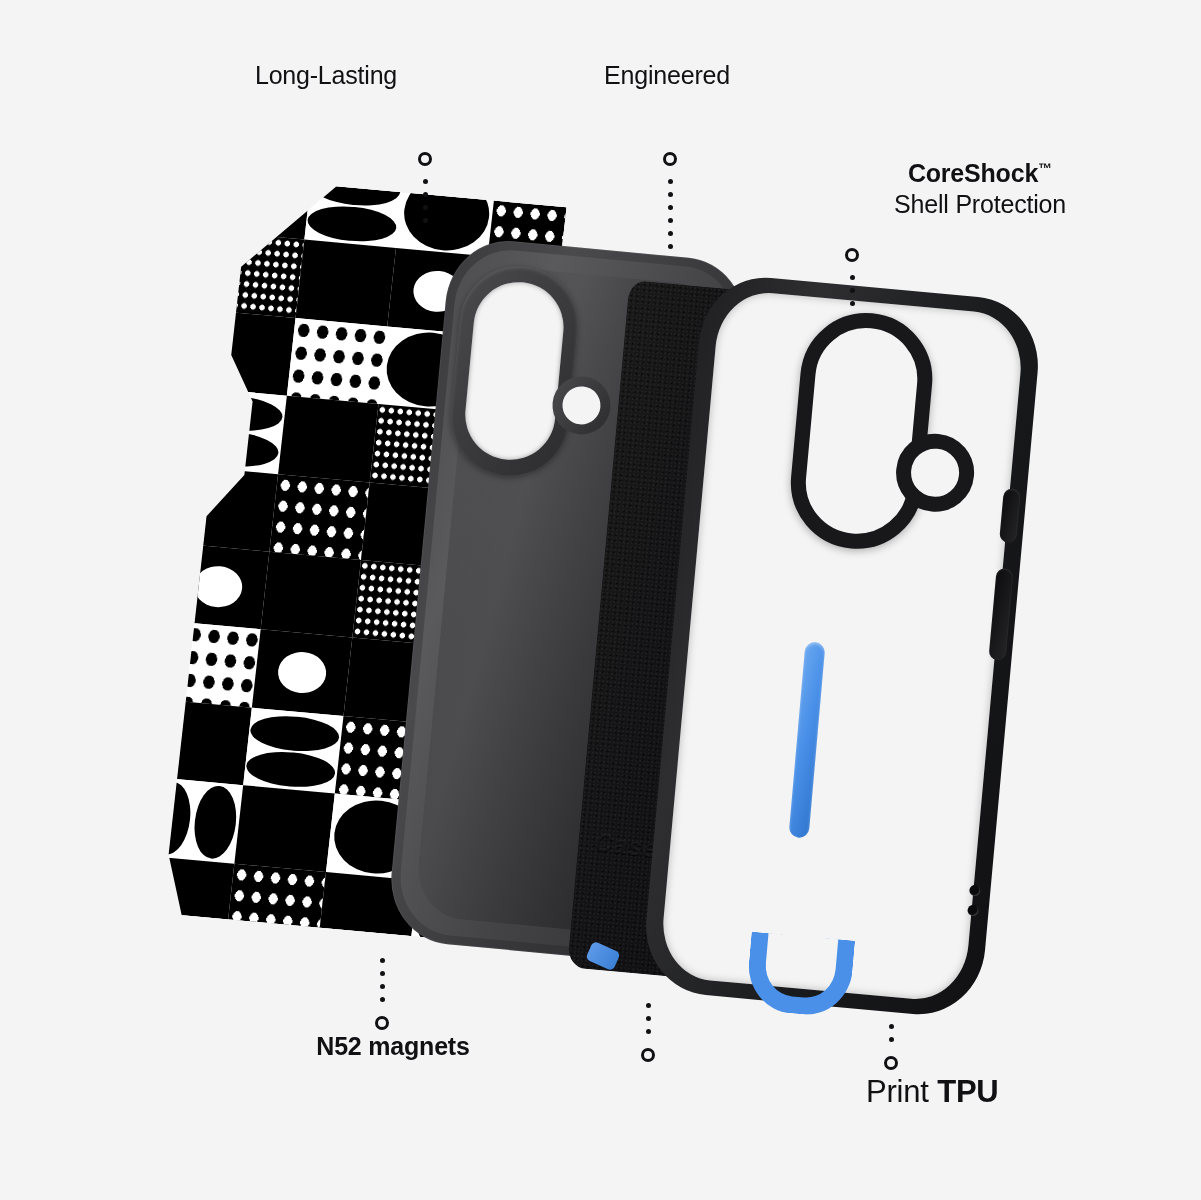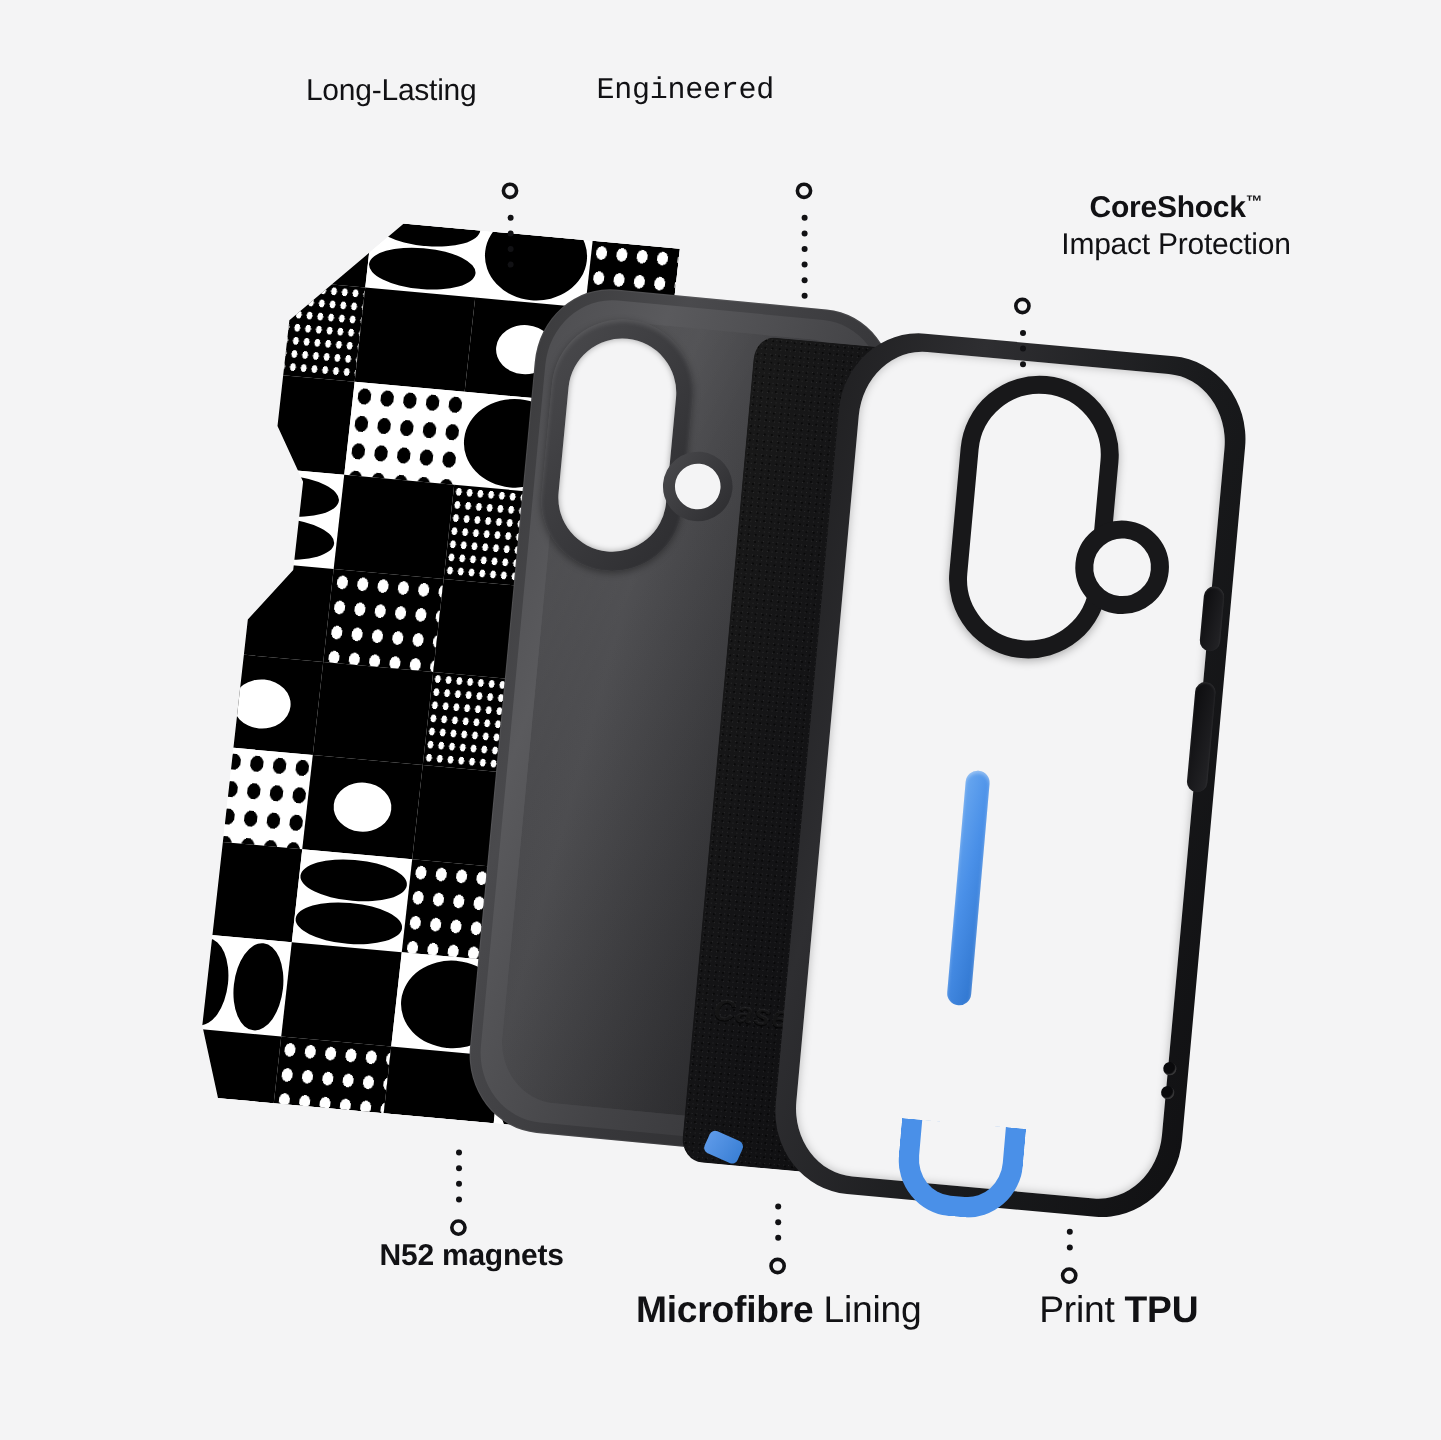--- a/index.html
+++ b/index.html
@@ -41,21 +41,21 @@
   .callout .b-in { font-weight: 700; }
   .callout .r-in { font-weight: 400; }
   .tm {
     font-size: 0.56em;
     vertical-align: 0.62em;
     font-weight: 700;
     letter-spacing: 0;
   }
 
   .c-antifade   { left: 203px; top: 60px;  text-align: center; width: 246px; }
-  .c-polycarb   { left: 497px; top: 60px;  width: 340px; font-family: Liberation Mono, monospace; }
+  .c-polycarb   { left: 497px; top: 60px;  text-align: center; width: 340px; }
   .c-coreshock  { left: 836px; top: 158px; text-align: center; width: 288px; }
   .c-magnets    { left: 281px; top: 1031px; text-align: center; width: 224px; }
   .c-microfibre { left: 530px; top: 1073px; }
   .c-softtpu    { left: 866px; top: 1073px; }
 
   
   .leader {
     position: absolute;
     width: 14px;
   }
@@ -605,24 +605,23 @@
   <div class="callout c-antifade">
     <span class="ln">Long-Lasting</span>
   </div>
 
   <div class="callout c-polycarb">
     <span class="ln">Engineered</span>
   </div>
 
   <div class="callout c-coreshock">
     <span class="ln b"><span>CoreShock</span><span class="tm">™</span></span>
-    <span class="ln">Impact Protection</span>
+    <span class="ln">Shell Protection</span>
   </div>
 
   <div class="callout c-magnets">
     <span class="ln b">N52 magnets</span>
   </div>
 
-  <div class="callout inline-label c-microfibre"><span class="b-in">Microfibre</span><span class="r-in"> Lining</span></div>
 
   <div class="callout inline-label c-softtpu"><span class="r-in">Print </span><span class="b-in">TPU</span></div>
 
 </div>
 
 </body></html>

